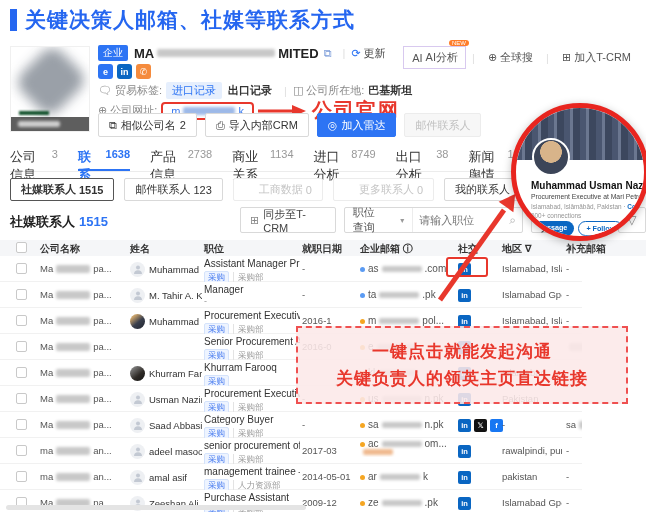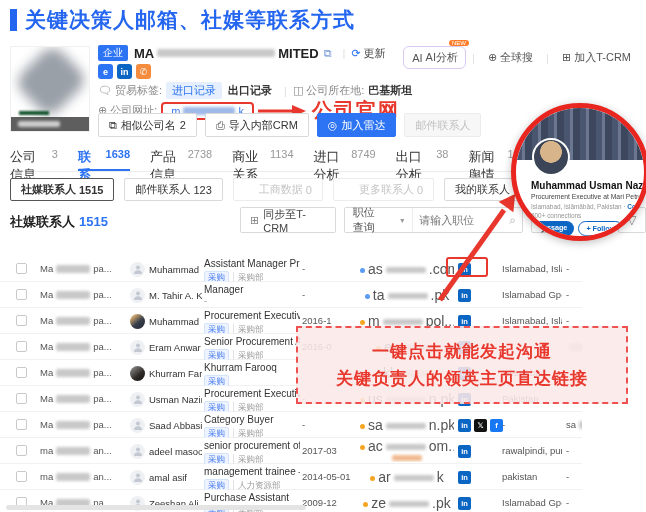--- a/index.html
+++ b/index.html
@@ -41,21 +41,21 @@
   .web-box .bb { background:#9db9e8; }
   .callout { color:#e8372c; font-size:20px; font-weight:bold; letter-spacing:2px; margin-left:4px; }
 
   .r5 { top:113px; gap:8px; }
   .hbtn { height:24px; display:inline-flex; align-items:center; padding:0 10px; border:1px solid #d9d9d9; border-radius:2px; background:#fff; font-size:11px; color:#333; gap:4px; }
   .hbtn.primary { background:#2d74f4; border-color:#2d74f4; color:#fff; }
   .hbtn.disabled { color:#c0c0c0; background:#f7f7f7; border-color:#ececec; }
 
   .top-actions { position:absolute; right:8px; top:46px; display:flex; align-items:center; font-size:11px; color:#555; }
   .ta-item { display:flex; align-items:center; gap:3px; position:relative; padding:3px 7px; }
-  .ta-item.boxed { border:1px solid #d8c9ef; border-radius:6px;padding-left:8px; }
+  .ta-item.boxed { border:1px solid #d8c9ef; border-radius:0;padding-left:8px; }
   .ta-badge { position:absolute; top:-7px; right:-4px; background:#ff7d2a; color:#fff; font-size:6px; padding:0 3px; border-radius:3px; }
 
   
   .tabs { position:absolute; left:10px; top:148px; right:0; height:24px; display:flex; gap:20px; border-bottom:1px solid #ececec; font-size:13px; color:#333; }
   .tab { display:flex; gap:4px; align-items:flex-start; padding-bottom:6px; cursor:pointer; }
   .tab .cnt { font-size:11px; color:#999; }
   .tab.active { color:#2d74f4; font-weight:bold; border-bottom:2px solid #2d74f4; }
   .tab.active .cnt { color:#2d74f4; }
   .tab.disabled { color:#bbb; }
 
@@ -92,21 +92,21 @@
   .avt svg { display:block; }
   .avt.photo1 { background:linear-gradient(140deg,#c9a26a 20%,#3a3f4d 55%,#20242e); }
   .avt.photo2 { background:linear-gradient(140deg,#888 10%,#2e2a26 60%,#141414); }
   .c-pos { position:absolute; left:204px; top:2px; width:96px; overflow:hidden; }
   .pos-t { font-size:10px; color:#333; white-space:nowrap; overflow:hidden; line-height:12px; }
   .pos-tags { display:flex; align-items:center; gap:4px; line-height:11px; margin-top:1px; }
   .tg1 { font-size:8.5px; color:#4a7df0; background:#eef4ff; border:1px solid #d5e3fb; border-radius:2px; padding:0 3px; }
   .tg2 { font-size:8.5px; color:#9a9a9a; border-left:1px solid #e3e3e3; padding-left:4px;text-align:center; }
   .dash { font-size:9px; color:#999; line-height:11px; }
   .c-date { position:absolute; left:302px; top:0; width:54px; line-height:26px; font-size:9.5px; color:#555; }
-  .c-mail { position:absolute; left:360px; top:0; width:94px; font-size:14px; color:#555; white-space:nowrap; overflow:hidden;text-align:center; }
+  .c-mail { position:absolute; left:360px; top:0; width:94px; font-size:10px; color:#555; white-space:nowrap; overflow:hidden; }
   .dot { display:inline-block; width:5px; height:5px; border-radius:50%; margin-right:3px; vertical-align:middle; }
   .c-mail .bb { height:6px; }
   .mail-note { line-height:10px; margin-top:-2px; }
   .mail-note .bb { background:#f0b98e; height:6px; }
   .c-soc { position:absolute; left:458px; top:0; height:26px; display:flex; align-items:center; gap:3px; }
   .sic { width:13px; height:13px; border-radius:2px; color:#fff; font-size:7.5px; font-weight:bold; display:flex; align-items:center; justify-content:center; }
   .c-reg { position:absolute; left:502px; top:0; width:60px; line-height:26px; font-size:9.5px; color:#555; white-space:nowrap; overflow:hidden; }
   .c-ext { position:absolute; left:566px; top:0; width:78px; line-height:26px; font-size:9.5px; color:#555; white-space:nowrap; overflow:hidden; }
 
   .hscroll { position:absolute; left:6px; bottom:2px; width:300px; height:5px; border-radius:3px; background:#e4e4e4; }
@@ -311,20 +311,31 @@
         <span class="mag">⌕</span>
       </span>
       <span class="tb-btn">
           <span>筛选联系人</span>
           <span class="caret">▾</span>
         </span>
       <span class="funnel-box">▽</span>
     </div>
   </div>
 
+  <div class="thead" id="thead">
+      <span class="cbx"></span>
+      <span style="left: 40px;">公司名称</span>
+      <span style="left: 130px;">姓名</span>
+      <span style="left: 204px;">职位</span>
+      <span style="left: 302px;">就职日期</span>
+      <span style="left: 360px;">企业邮箱 ⓘ</span>
+      <span style="left: 458px;">社交</span>
+      <span style="left: 502px;">地区  ∇</span>
+      <span style="left: 566px;">补充邮箱</span>
+    </div>
   <div class="tbody" id="tbody">
       <div class="trow">
         <span class="cbx"></span>
         <span class="c-co"><span>Ma</span><span class="bb" style="width: 34px;"></span><span>pa...</span></span>
         <span class="c-name">
           <span class="avt ">
             <svg width="10" height="10" viewBox="0 0 10 10">
               <circle cx="5" cy="3.4" r="2" fill="#c3c9d3"></circle>
               <path d="M1 10 Q1 6.2 5 6.2 Q9 6.2 9 10 Z" fill="#c3c9d3"></path>
             </svg>
@@ -388,29 +399,20 @@
         <span class="c-mail" style="line-height: 26px;"><span><span class="dot" style="background: rgb(245, 166, 35);"></span><span>m</span><span class="bb" style="width: 40px;"></span><span>pol...</span></span></span>
         <span class="c-soc">
           <span class="sic" style="background: rgb(10, 102, 194);">in</span>
         </span>
         <span class="c-reg">Islamabad, Islā...</span>
         <span class="c-ext">-</span>
       </div>
       <div class="trow">
         <span class="cbx"></span>
         <span class="c-co"><span>Ma</span><span class="bb" style="width: 34px;"></span><span>pa...</span></span>
-        <span class="c-name">
-          <span class="avt ">
-            <svg width="10" height="10" viewBox="0 0 10 10">
-              <circle cx="5" cy="3.4" r="2" fill="#c3c9d3"></circle>
-              <path d="M1 10 Q1 6.2 5 6.2 Q9 6.2 9 10 Z" fill="#c3c9d3"></path>
-            </svg>
-          </span>
-          <span>Eram Anwar</span>
-        </span>
         <span class="c-pos">
           <div class="pos-t">Senior Procurement Advisor</div>
           <div class="pos-tags">
             <span class="tg1">采购</span>
             <span class="tg2">采购部</span>
           </div>
         </span>
         <span class="c-date">2016-0</span>
         <span class="c-mail" style="line-height: 26px;"><span><span class="dot" style="background: rgb(245, 166, 35);"></span><span>e</span><span class="bb" style="width: 40px;"></span><span></span></span></span>
         <span class="c-soc">

